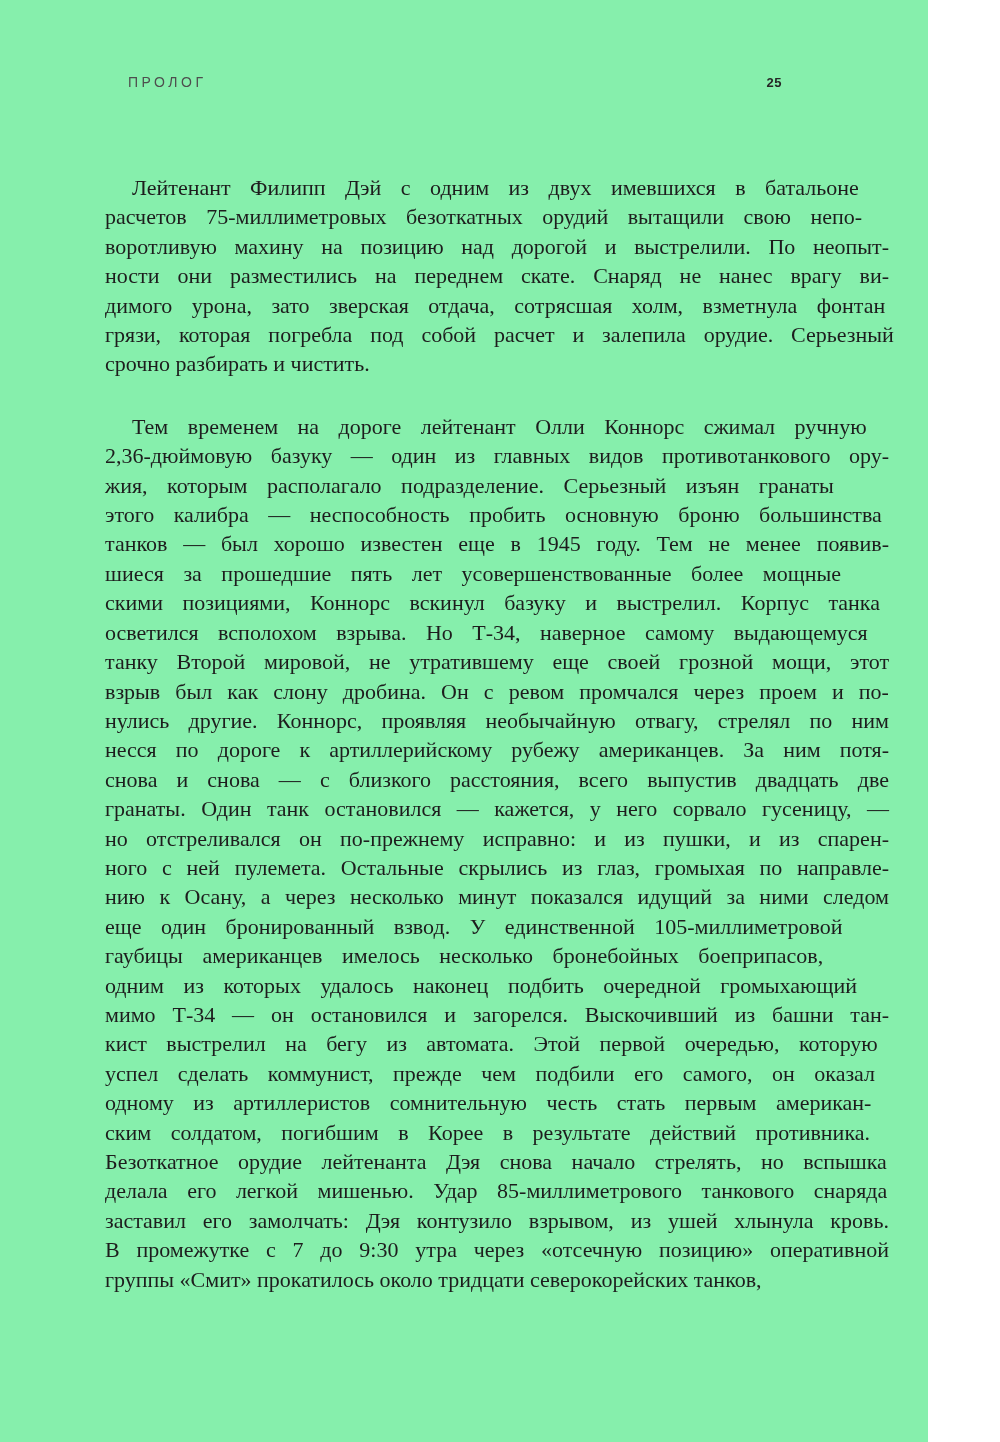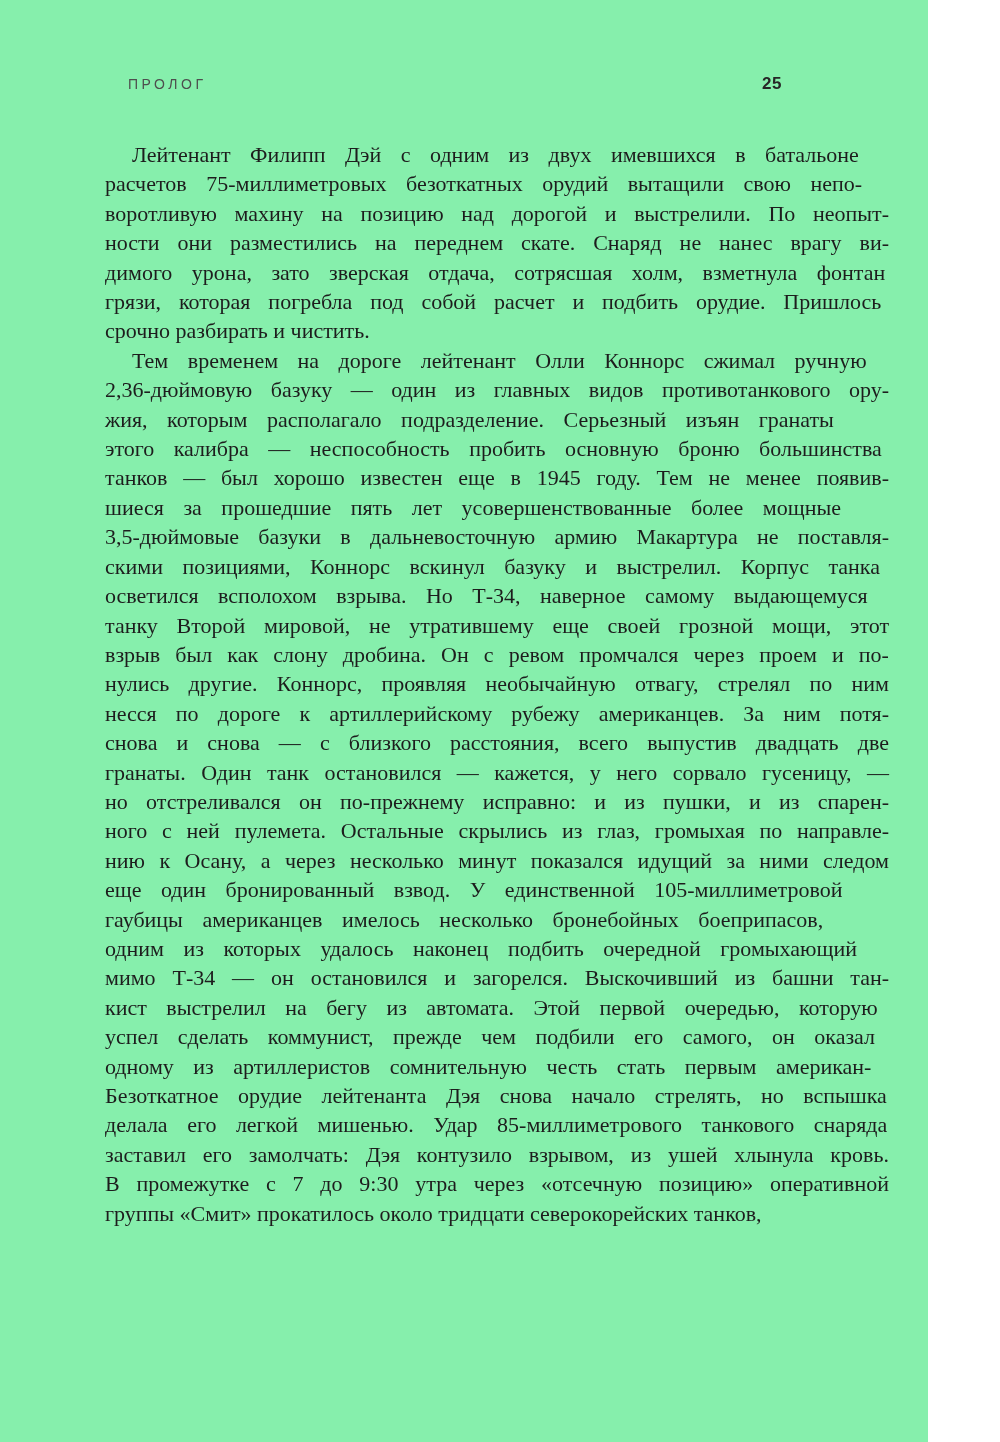--- a/index.html
+++ b/index.html
@@ -26,21 +26,21 @@
   }
   .running-title {
     font-family: "Liberation Sans", sans-serif;
     font-size: 14px;
     letter-spacing: 3.5px;
     color: #4e4e4e;
     font-weight: 400;
   }
   .page-number {
     font-family: "Liberation Sans", sans-serif;
-    font-size: 17px;
+    font-size: 13px;
     font-weight: 600;
     color: #262626;
     letter-spacing: 0.5px;
   }
   .text-block {
     position: absolute;
     left: 105px;
     top: 140px;
     width: 784px;
     color: #1d1d1d;
@@ -49,68 +49,69 @@
     margin: 0;
   }
   .line {
     font-size: 22px;
     line-height: 29.4px;
     white-space: nowrap;
     font-kerning: normal;
   }
   .line.first {
     text-indent: 27px;
+    margin-top: 33px;
   }
 </style>
 </head>
 <body>
 
 <div class="page">
   <header class="running-header">
     <span class="running-title">ПРОЛОГ</span>
     <span class="page-number">25</span>
   </header>
 
   <main class="text-block">
 
   <div class="para">
         <div class="line first" style="word-spacing: 14px;"><span>Лейтенант Филипп Дэй с одним из двух имевшихся в батальоне</span></div>
         <div class="line" style="word-spacing: 14px;"><span>расчетов 75-миллиметровых безоткатных орудий вытащили свою непо-</span></div>
         <div class="line" style="word-spacing: 12.15px;"><span>воротливую махину на позицию над дорогой и выстрелили. По неопыт-</span></div>
         <div class="line" style="word-spacing: 12.44px;"><span>ности они разместились на переднем скате. Снаряд не нанес врагу ви-</span></div>
         <div class="line" style="word-spacing: 14px;"><span>димого урона, зато зверская отдача, сотрясшая холм, взметнула фонтан</span></div>
-        <div class="line" style="word-spacing: 12.38px;"><span>грязи, которая погребла под собой расчет и подбить орудие. Пришлось</span></div>
+        <div class="line" style="word-spacing: 12.38px;"><span>грязи, которая погребла под собой расчет и залепила орудие. Серьезный</span></div>
         <div class="line last"><span>срочно разбирать и чистить.</span></div>
       </div>
       <div class="para">
         <div class="line first" style="word-spacing: 14px;"><span>Тем временем на дороге лейтенант Олли Коннорс сжимал ручную</span></div>
         <div class="line" style="word-spacing: 12.97px;"><span>2,36-дюймовую базуку — один из главных видов противотанкового ору-</span></div>
         <div class="line" style="word-spacing: 14px;"><span>жия, которым располагало подразделение. Серьезный изъян гранаты</span></div>
         <div class="line" style="word-spacing: 14px;"><span>этого калибра — неспособность пробить основную броню большинства</span></div>
         <div class="line" style="word-spacing: 10.27px;"><span>танков — был хорошо известен еще в 1945 году. Тем не менее появив-</span></div>
         <div class="line" style="word-spacing: 14px;"><span>шиеся за прошедшие пять лет усовершенствованные более мощные</span></div>
-        <div class="line" style="word-spacing: 13.79px;"><span>3,5-дюймовые базуки в дальневосточную армию Макартура не поставля-</span></div>
         <div class="line" style="word-spacing: 14px;"><span>скими позициями, Коннорс вскинул базуку и выстрелил. Корпус танка</span></div>
         <div class="line" style="word-spacing: 14px;"><span>осветился всполохом взрыва. Но Т-34, наверное самому выдающемуся</span></div>
         <div class="line" style="word-spacing: 13.22px;"><span>танку Второй мировой, не утратившему еще своей грозной мощи, этот</span></div>
         <div class="line" style="word-spacing: 9.58px;"><span>взрыв был как слону дробина. Он с ревом промчался через проем и по-</span></div>
         <div class="line" style="word-spacing: 13.74px;"><span>нулись другие. Коннорс, проявляя необычайную отвагу, стрелял по ним</span></div>
         <div class="line" style="word-spacing: 13.59px;"><span>несся по дороге к артиллерийскому рубежу американцев. За ним потя-</span></div>
         <div class="line" style="word-spacing: 13.59px;"><span>снова и снова — с близкого расстояния, всего выпустив двадцать две</span></div>
         <div class="line" style="word-spacing: 9.98px;"><span>гранаты. Один танк остановился — кажется, у него сорвало гусеницу, —</span></div>
         <div class="line" style="word-spacing: 12.78px;"><span>но отстреливался он по-прежнему исправно: и из пушки, и из спарен-</span></div>
         <div class="line" style="word-spacing: 9.28px;"><span>ного с ней пулемета. Остальные скрылись из глаз, громыхая по направле-</span></div>
         <div class="line" style="word-spacing: 8.95px;"><span>нию к Осану, а через несколько минут показался идущий за ними следом</span></div>
         <div class="line" style="word-spacing: 14px;"><span>еще один бронированный взвод. У единственной 105-миллиметровой</span></div>
         <div class="line" style="word-spacing: 14px;"><span>гаубицы американцев имелось несколько бронебойных боеприпасов,</span></div>
         <div class="line" style="word-spacing: 14px;"><span>одним из которых удалось наконец подбить очередной громыхающий</span></div>
         <div class="line" style="word-spacing: 11.37px;"><span>мимо Т-34 — он остановился и загорелся. Выскочивший из башни тан-</span></div>
         <div class="line" style="word-spacing: 14px;"><span>кист выстрелил на бегу из автомата. Этой первой очередью, которую</span></div>
         <div class="line" style="word-spacing: 14px;"><span>успел сделать коммунист, прежде чем подбили его самого, он оказал</span></div>
         <div class="line" style="word-spacing: 14px;"><span>одному из артиллеристов сомнительную честь стать первым американ-</span></div>
+        <div class="line" style="word-spacing: 14px;"><span>ским солдатом, погибшим в Корее в результате действий противника.</span></div>
         <div class="line" style="word-spacing: 14px;"><span>Безоткатное орудие лейтенанта Дэя снова начало стрелять, но вспышка</span></div>
         <div class="line" style="word-spacing: 14px;"><span>делала его легкой мишенью. Удар 85-миллиметрового танкового снаряда</span></div>
         <div class="line" style="word-spacing: 11.31px;"><span>заставил его замолчать: Дэя контузило взрывом, из ушей хлынула кровь.</span></div>
         <div class="line" style="word-spacing: 11.29px;"><span>В промежутке с 7 до 9:30 утра через «отсечную позицию» оперативной</span></div>
         <div class="line last"><span>группы «Смит» прокатилось около тридцати северокорейских танков,</span></div>
       </div>
     </main>
 </div>
 
 </body></html>

